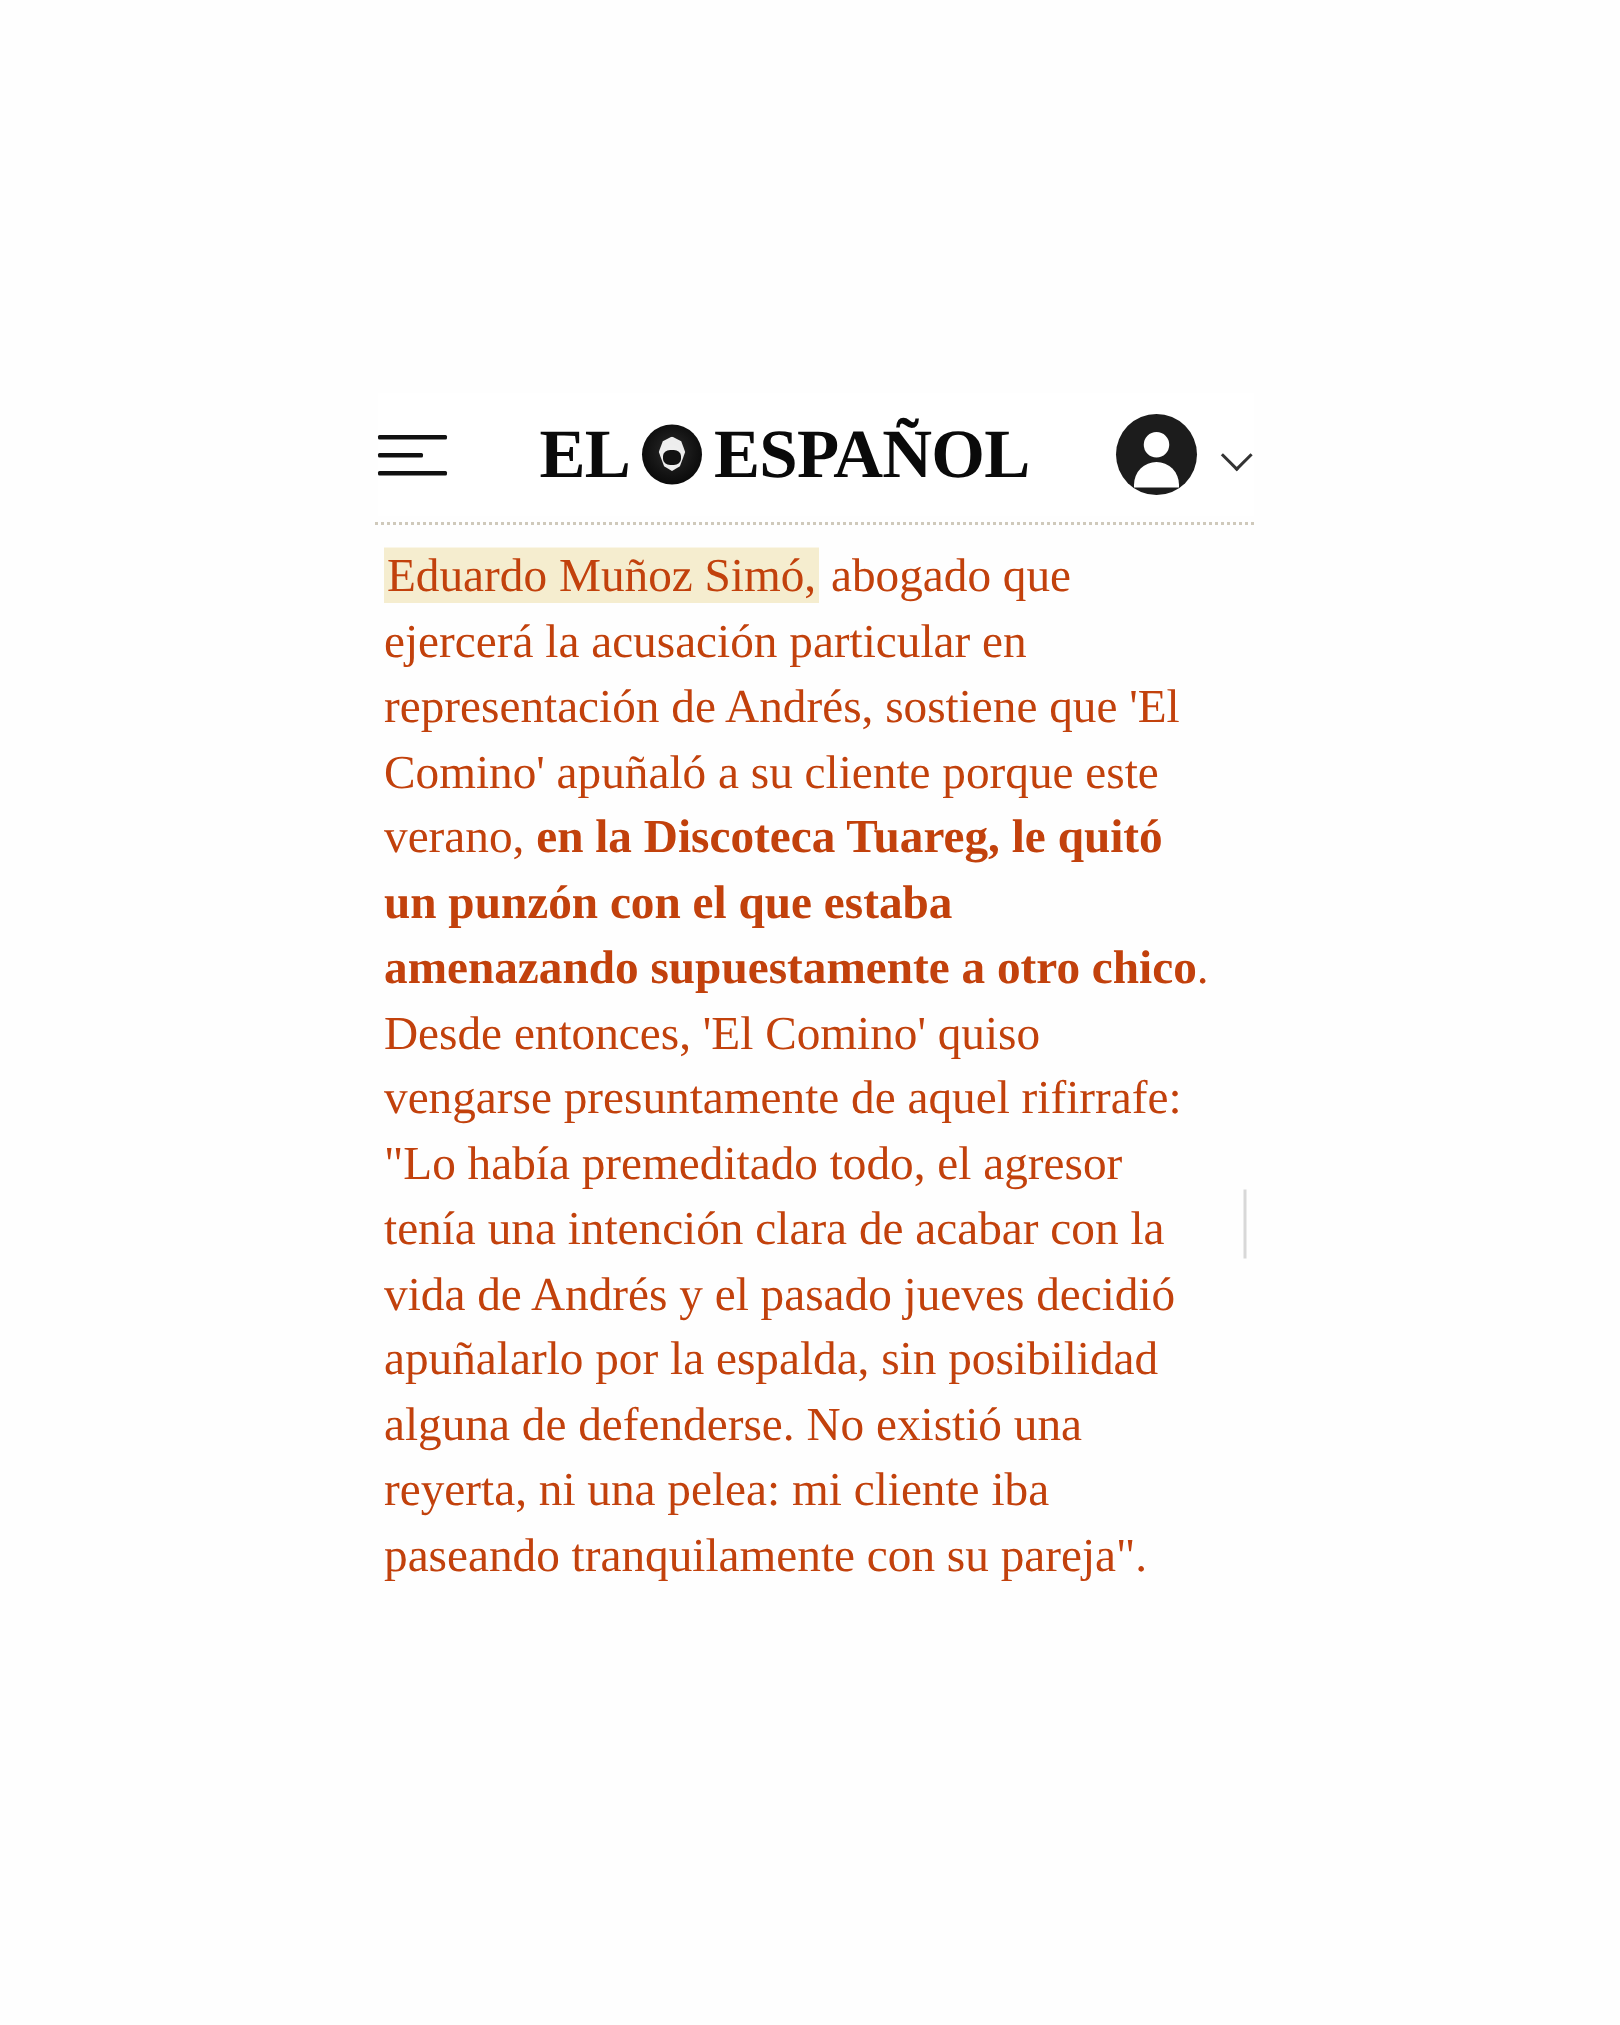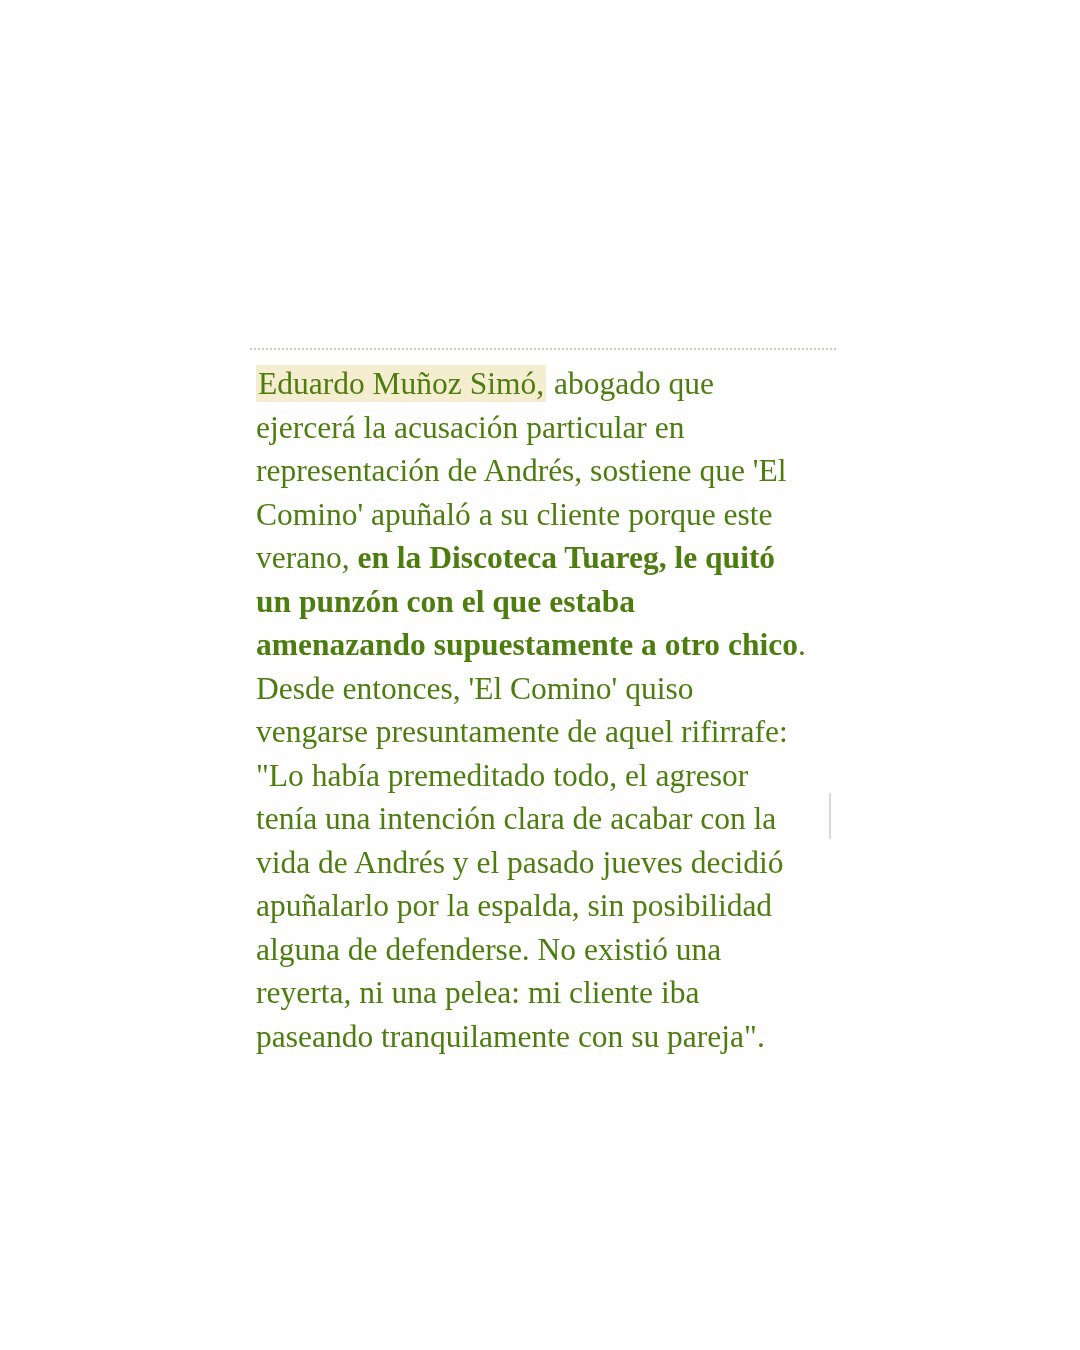--- a/index.html
+++ b/index.html
@@ -164,21 +164,21 @@
 
   
   .article {
     position: absolute;
     left: 256px;
     top: 362px;
     width: 556px;
     font-family: "Liberation Serif", serif;
     font-size: 31.5px;
     line-height: 43.5px;
-    color: #4d7c0f;
+    color: #c2410c;
     text-align: left;
   }
   .article p { margin: 0; }
 
   .lead-highlight {
     background: #f5edcf;
     padding: 1px 2px;
     box-decoration-break: clone;
     -webkit-box-decoration-break: clone;
   }
@@ -194,20 +194,40 @@
     width: 2px;
     height: 46px;
     background: #d8d8d8;
   }
 </style>
 </head>
 <body>
 
 <div class="screen">
 
+  <div class="site-header">
+
+    <div class="hamburger">
+      <div class="bar b1"></div>
+      <div class="bar b2"></div>
+      <div class="bar b3"></div>
+    </div>
+
+    <div class="brand">
+      <span class="brand-text">EL</span>
+      <span class="brand-mark"></span>
+      <span class="brand-text">ESPAÑOL</span>
+    </div>
+
+    <div class="account">
+      <div class="avatar"></div>
+      <div class="chevron"></div>
+    </div>
+
+  </div>
 
   <div class="header-rule"></div>
 
   <div class="article">
     <p><span class="lead-highlight">Eduardo Muñoz Simó,</span><span> abogado que ejercerá la acusación particular en representación de Andrés, sostiene que 'El Comino' apuñaló a su cliente porque este verano, </span><span class="bold-seg">en la Discoteca Tuareg, le quitó un punzón con el que estaba amenazando supuestamente a otro chico</span><span>. Desde entonces, 'El Comino' quiso vengarse presuntamente de aquel rifirrafe: "Lo había premeditado todo, el agresor tenía una intención clara de acabar con la vida de Andrés y el pasado jueves decidió apuñalarlo por la espalda, sin posibilidad alguna de defenderse. No existió una reyerta, ni una pelea: mi cliente iba paseando tranquilamente con su pareja".</span></p>
   </div>
 
   <div class="scroll-hint"></div>
 
 </div>

